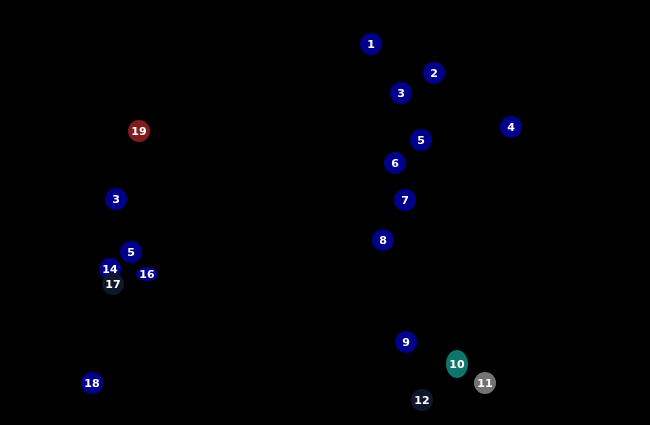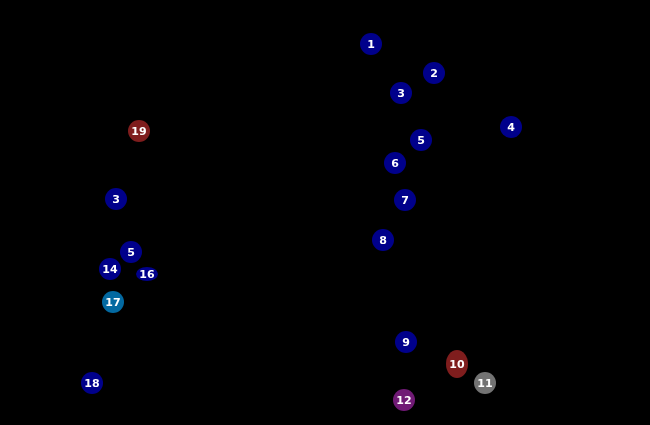--- a/index.html
+++ b/index.html
@@ -42,23 +42,23 @@
 <div class="stage" id="stage" style="background: rgb(0, 0, 0);">
     <div class="marker" style="left: 371px; top: 44px; width: 22px; height: 22px; background: rgb(0, 0, 139); color: rgb(255, 255, 255);">1</div>
     <div class="marker" style="left: 434px; top: 73px; width: 22px; height: 22px; background: rgb(0, 0, 139); color: rgb(255, 255, 255);">2</div>
     <div class="marker" style="left: 401px; top: 93px; width: 22px; height: 22px; background: rgb(0, 0, 139); color: rgb(255, 255, 255);">3</div>
     <div class="marker" style="left: 511px; top: 127px; width: 22px; height: 22px; background: rgb(0, 0, 139); color: rgb(255, 255, 255);">4</div>
     <div class="marker" style="left: 421px; top: 140px; width: 22px; height: 22px; background: rgb(0, 0, 139); color: rgb(255, 255, 255);">5</div>
     <div class="marker" style="left: 395px; top: 163px; width: 22px; height: 22px; background: rgb(0, 0, 139); color: rgb(255, 255, 255);">6</div>
     <div class="marker" style="left: 405px; top: 200px; width: 22px; height: 22px; background: rgb(0, 0, 139); color: rgb(255, 255, 255);">7</div>
     <div class="marker" style="left: 383px; top: 240px; width: 22px; height: 22px; background: rgb(0, 0, 139); color: rgb(255, 255, 255);">8</div>
     <div class="marker" style="left: 406px; top: 342px; width: 22px; height: 22px; background: rgb(0, 0, 139); color: rgb(255, 255, 255);">9</div>
-    <div class="marker" style="left: 457px; top: 364px; width: 22px; height: 28px; background: #7f1d1d; color: rgb(255, 255, 255);">10</div>
+    <div class="marker" style="left: 457px; top: 364px; width: 22px; height: 28px; background: #0f766e; color: rgb(255, 255, 255);">10</div>
     <div class="marker" style="left: 485px; top: 383px; width: 22px; height: 22px; background: #737373; color: rgb(255, 255, 255);">11</div>
-    <div class="marker" style="left: 404px; top: 400px; width: 22px; height: 22px; background: #701a75; color: rgb(255, 255, 255);">12</div>
+    <div class="marker" style="left: 422px; top: 400px; width: 22px; height: 22px; background: #0f172a; color: rgb(255, 255, 255);">12</div>
     <div class="marker" style="left: 116px; top: 199px; width: 22px; height: 22px; background: rgb(0, 0, 139); color: rgb(255, 255, 255);">3</div>
     <div class="marker" style="left: 110px; top: 229px; width: 22px; height: 22px; background: rgb(0, 0, 139); color: rgb(255, 255, 255); margin-top: 40px;">14</div>
     <div class="marker" style="left: 131px; top: 252px; width: 22px; height: 22px; background: rgb(0, 0, 139); color: rgb(255, 255, 255);">5</div>
     <div class="marker" style="left: 107px; top: 274px; width: 22px; height: 14px; background: rgb(0, 0, 139); color: rgb(255, 255, 255); margin-left: 40px;">16</div>
-    <div class="marker" style="left: 113px; top: 302px; width: 22px; height: 22px; background: #0369a1; color: rgb(255, 255, 255);">17</div>
+    <div class="marker" style="left: 113px; top: 284px; width: 22px; height: 22px; background: #0f172a; color: rgb(255, 255, 255);">17</div>
     <div class="marker" style="left: 92px; top: 383px; width: 22px; height: 22px; background: rgb(0, 0, 139); color: rgb(255, 255, 255);">18</div>
     <div class="marker" style="left: 139px; top: 131px; width: 22px; height: 22px; background: #7f1d1d; color: rgb(255, 255, 255);">19</div>
   </div>
 
 </body></html>

